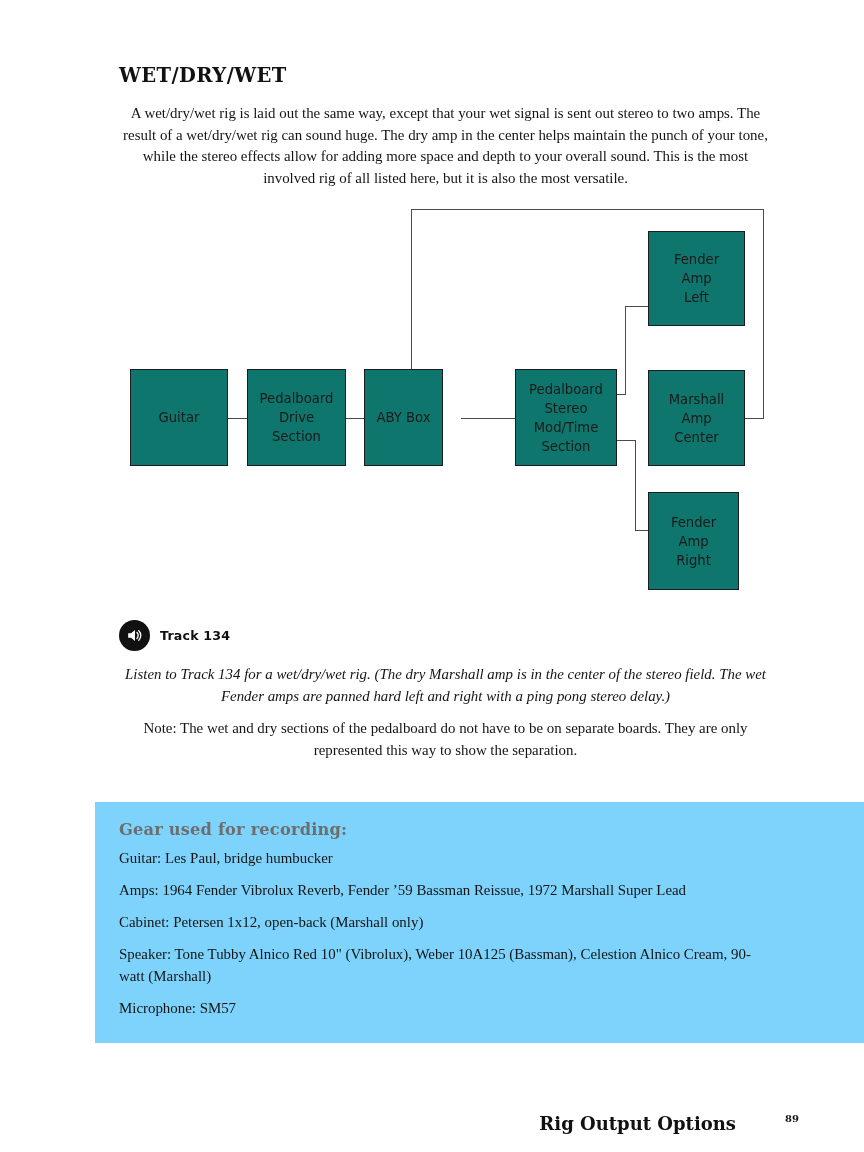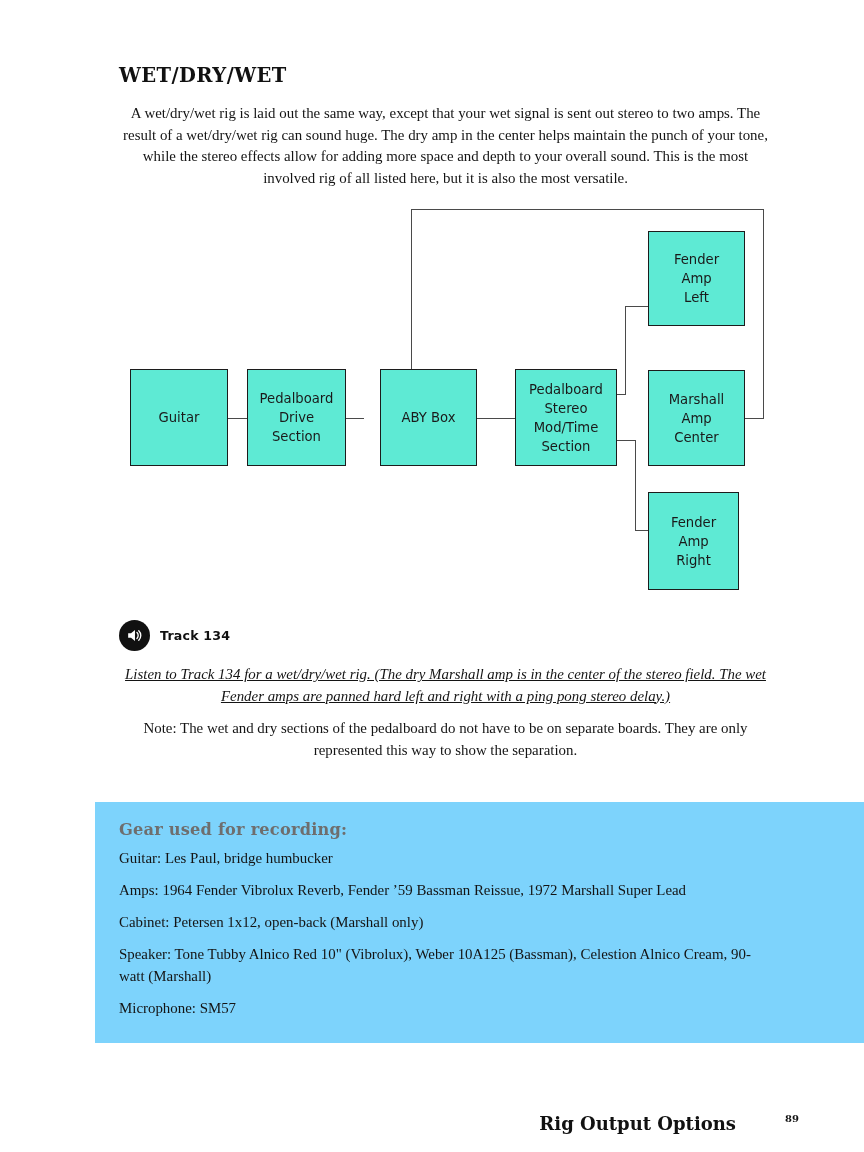--- a/index.html
+++ b/index.html
@@ -26,29 +26,29 @@
   
   .body-text{
     position:absolute;
     font-family:"Liberation Serif", serif;
     font-size:14.9px;
     line-height:21.5px;
     color:#141414;
     text-align:center;
   }
   #intro-paragraph{left:119px;top:103px;width:653px;}
-  #caption-paragraph{left:119px;top:664px;width:653px;font-style:italic;text-decoration:underline;}
+  #caption-paragraph{left:119px;top:664px;width:653px;font-style:italic;}
   #note-paragraph{left:119px;top:718px;width:653px;}
 
   
   .diagram{position:absolute;left:0;top:190px;width:864px;height:420px;}
   .node{
     position:absolute;
     border:1.6px solid #1c1c1c;
-    background:#5eead4;
+    background:#0f766e;
     box-sizing:border-box;
     display:flex;align-items:center;justify-content:center;
     text-align:center;
     font-family:"DejaVu Sans", sans-serif;
     font-size:13.2px;
     line-height:19px;
     color:#1a1a1a;
     z-index:2;
   }
   .node span{display:block;}
@@ -147,21 +147,21 @@
     </div>
 
     <div class="node" style="left:247px;top:179px;width:99px;height:97px;">
       <span>
           <div>Pedalboard</div>
           <div>Drive</div>
           <div>Section</div>
         </span>
     </div>
 
-    <div class="node" style="left:380px;top:179px;width:97px;height:97px;">
+    <div class="node" style="left:364px;top:179px;width:79px;height:97px;">
       <span>ABY Box</span>
     </div>
 
     <div class="node" style="left:515px;top:179px;width:102px;height:97px;">
       <span>
           <div>Pedalboard</div>
           <div>Stereo</div>
           <div>Mod/Time</div>
           <div>Section</div>
         </span>

